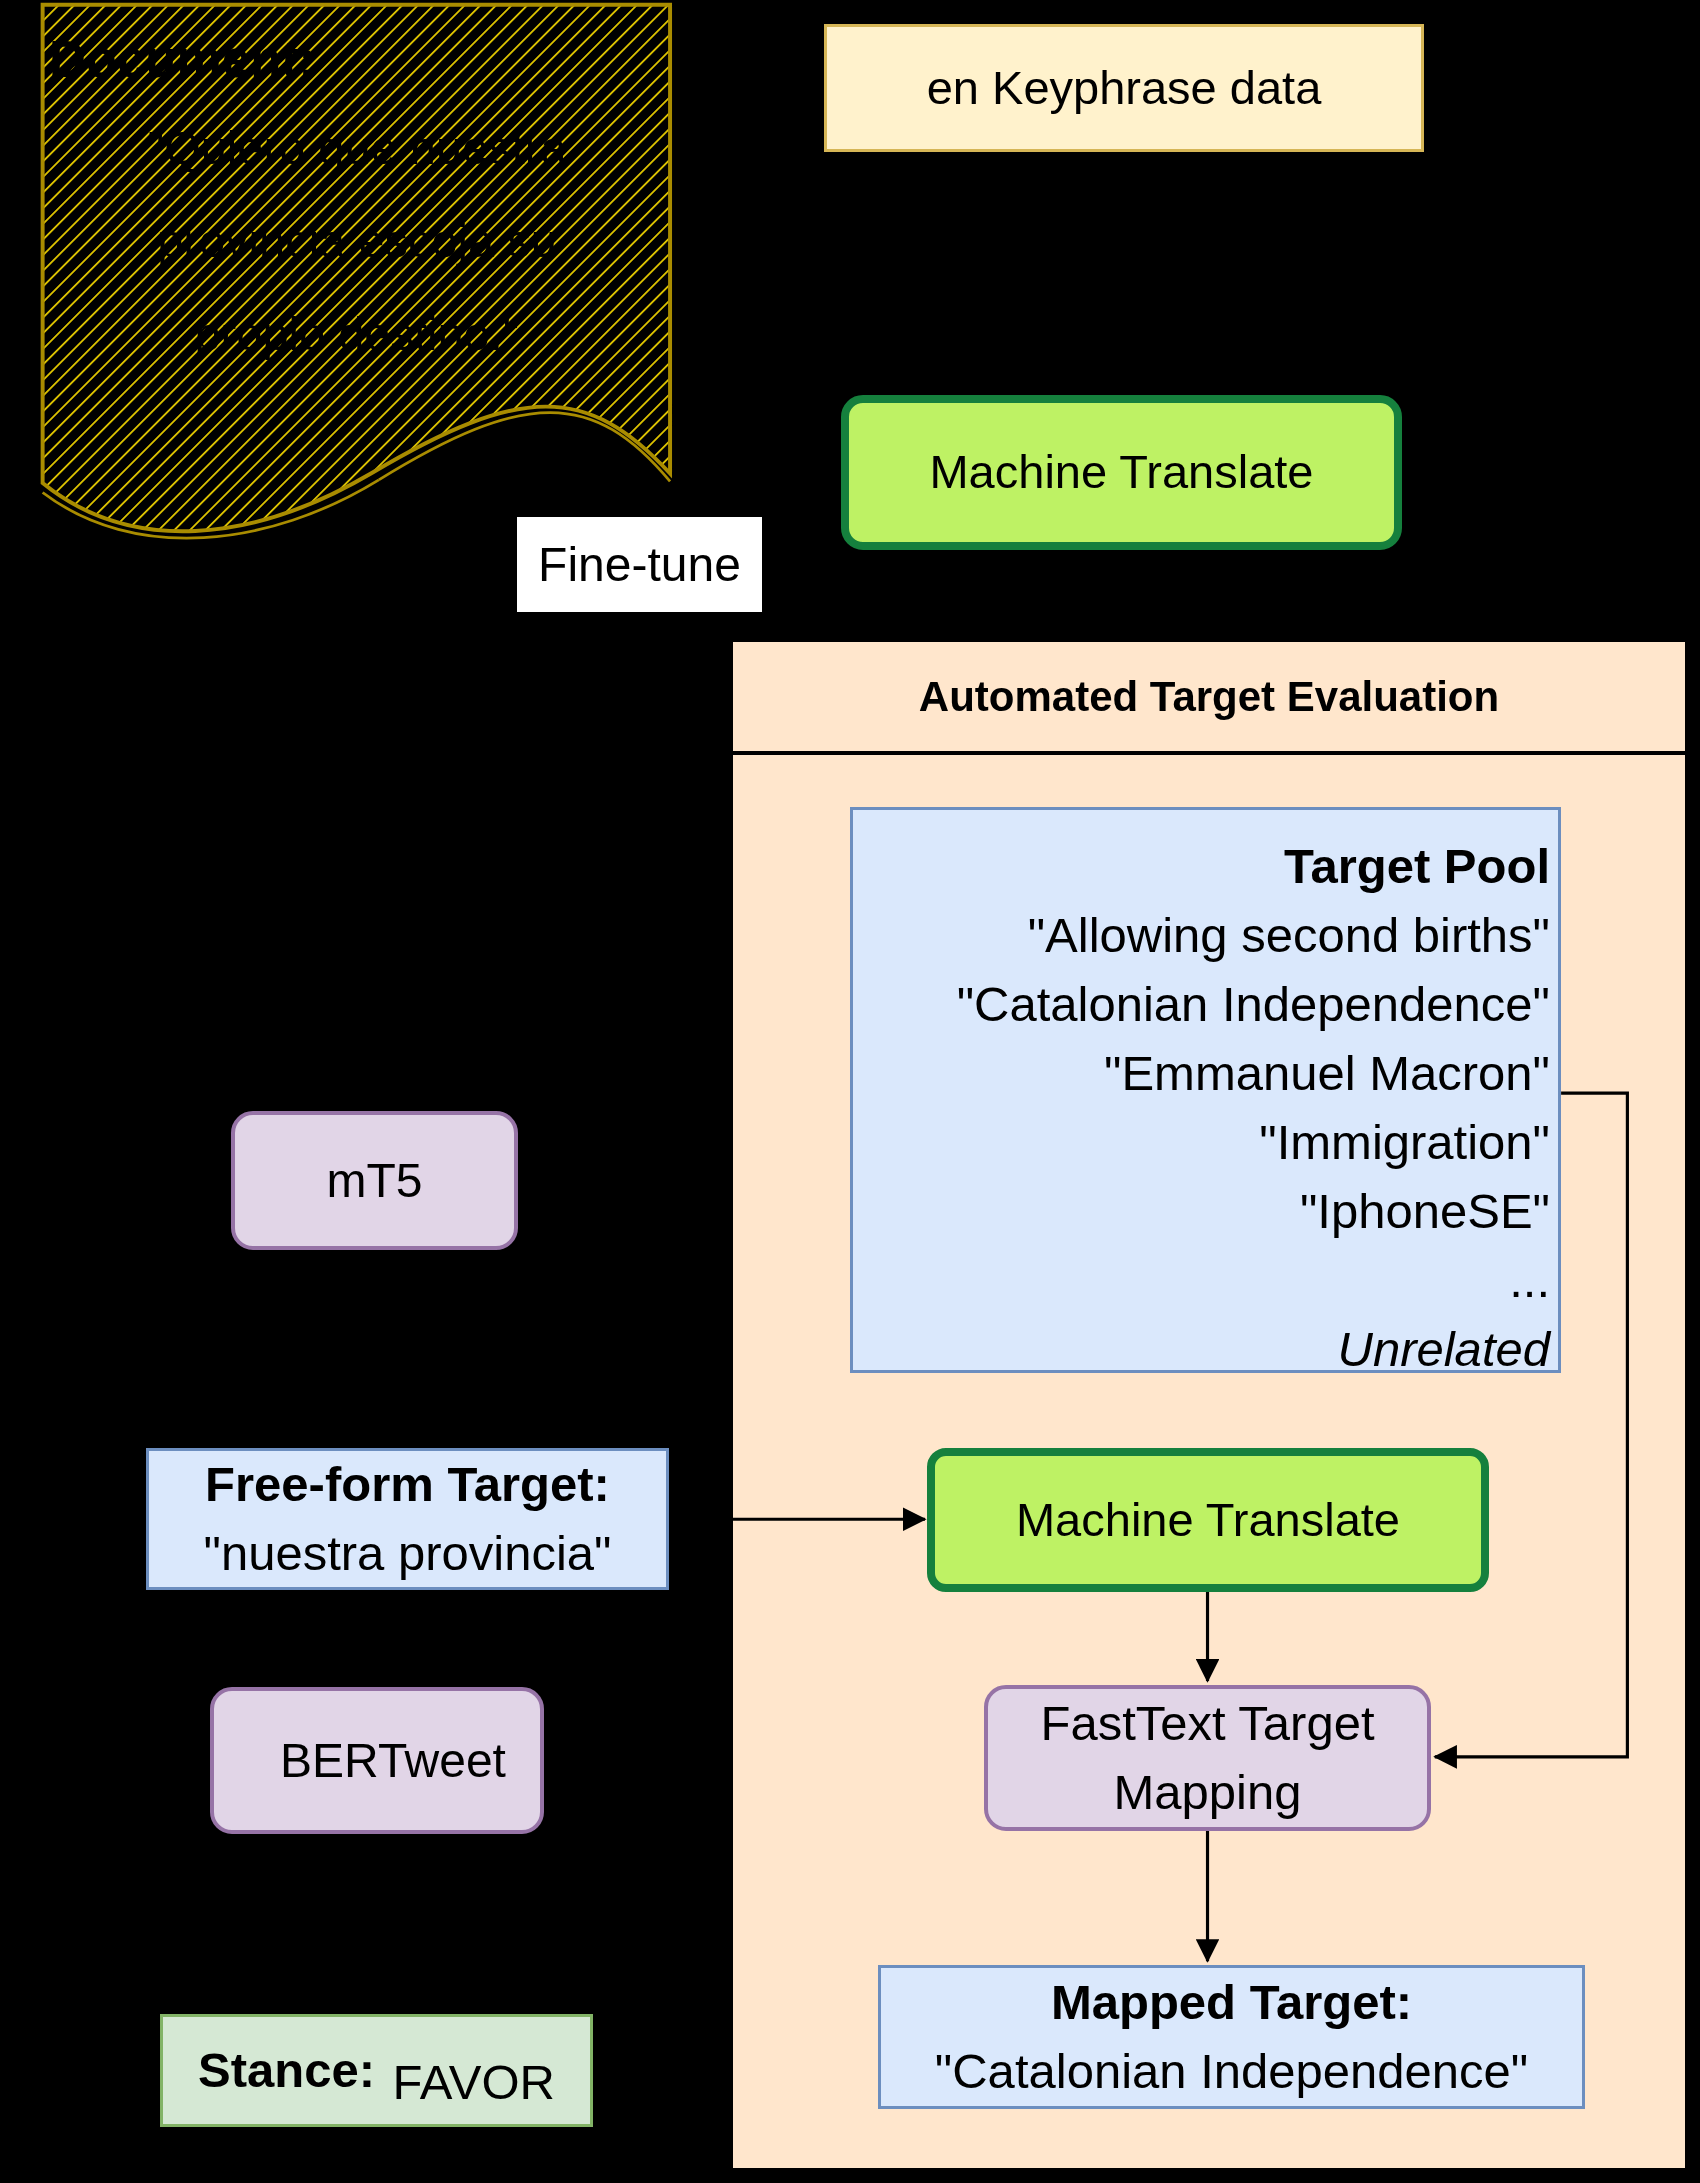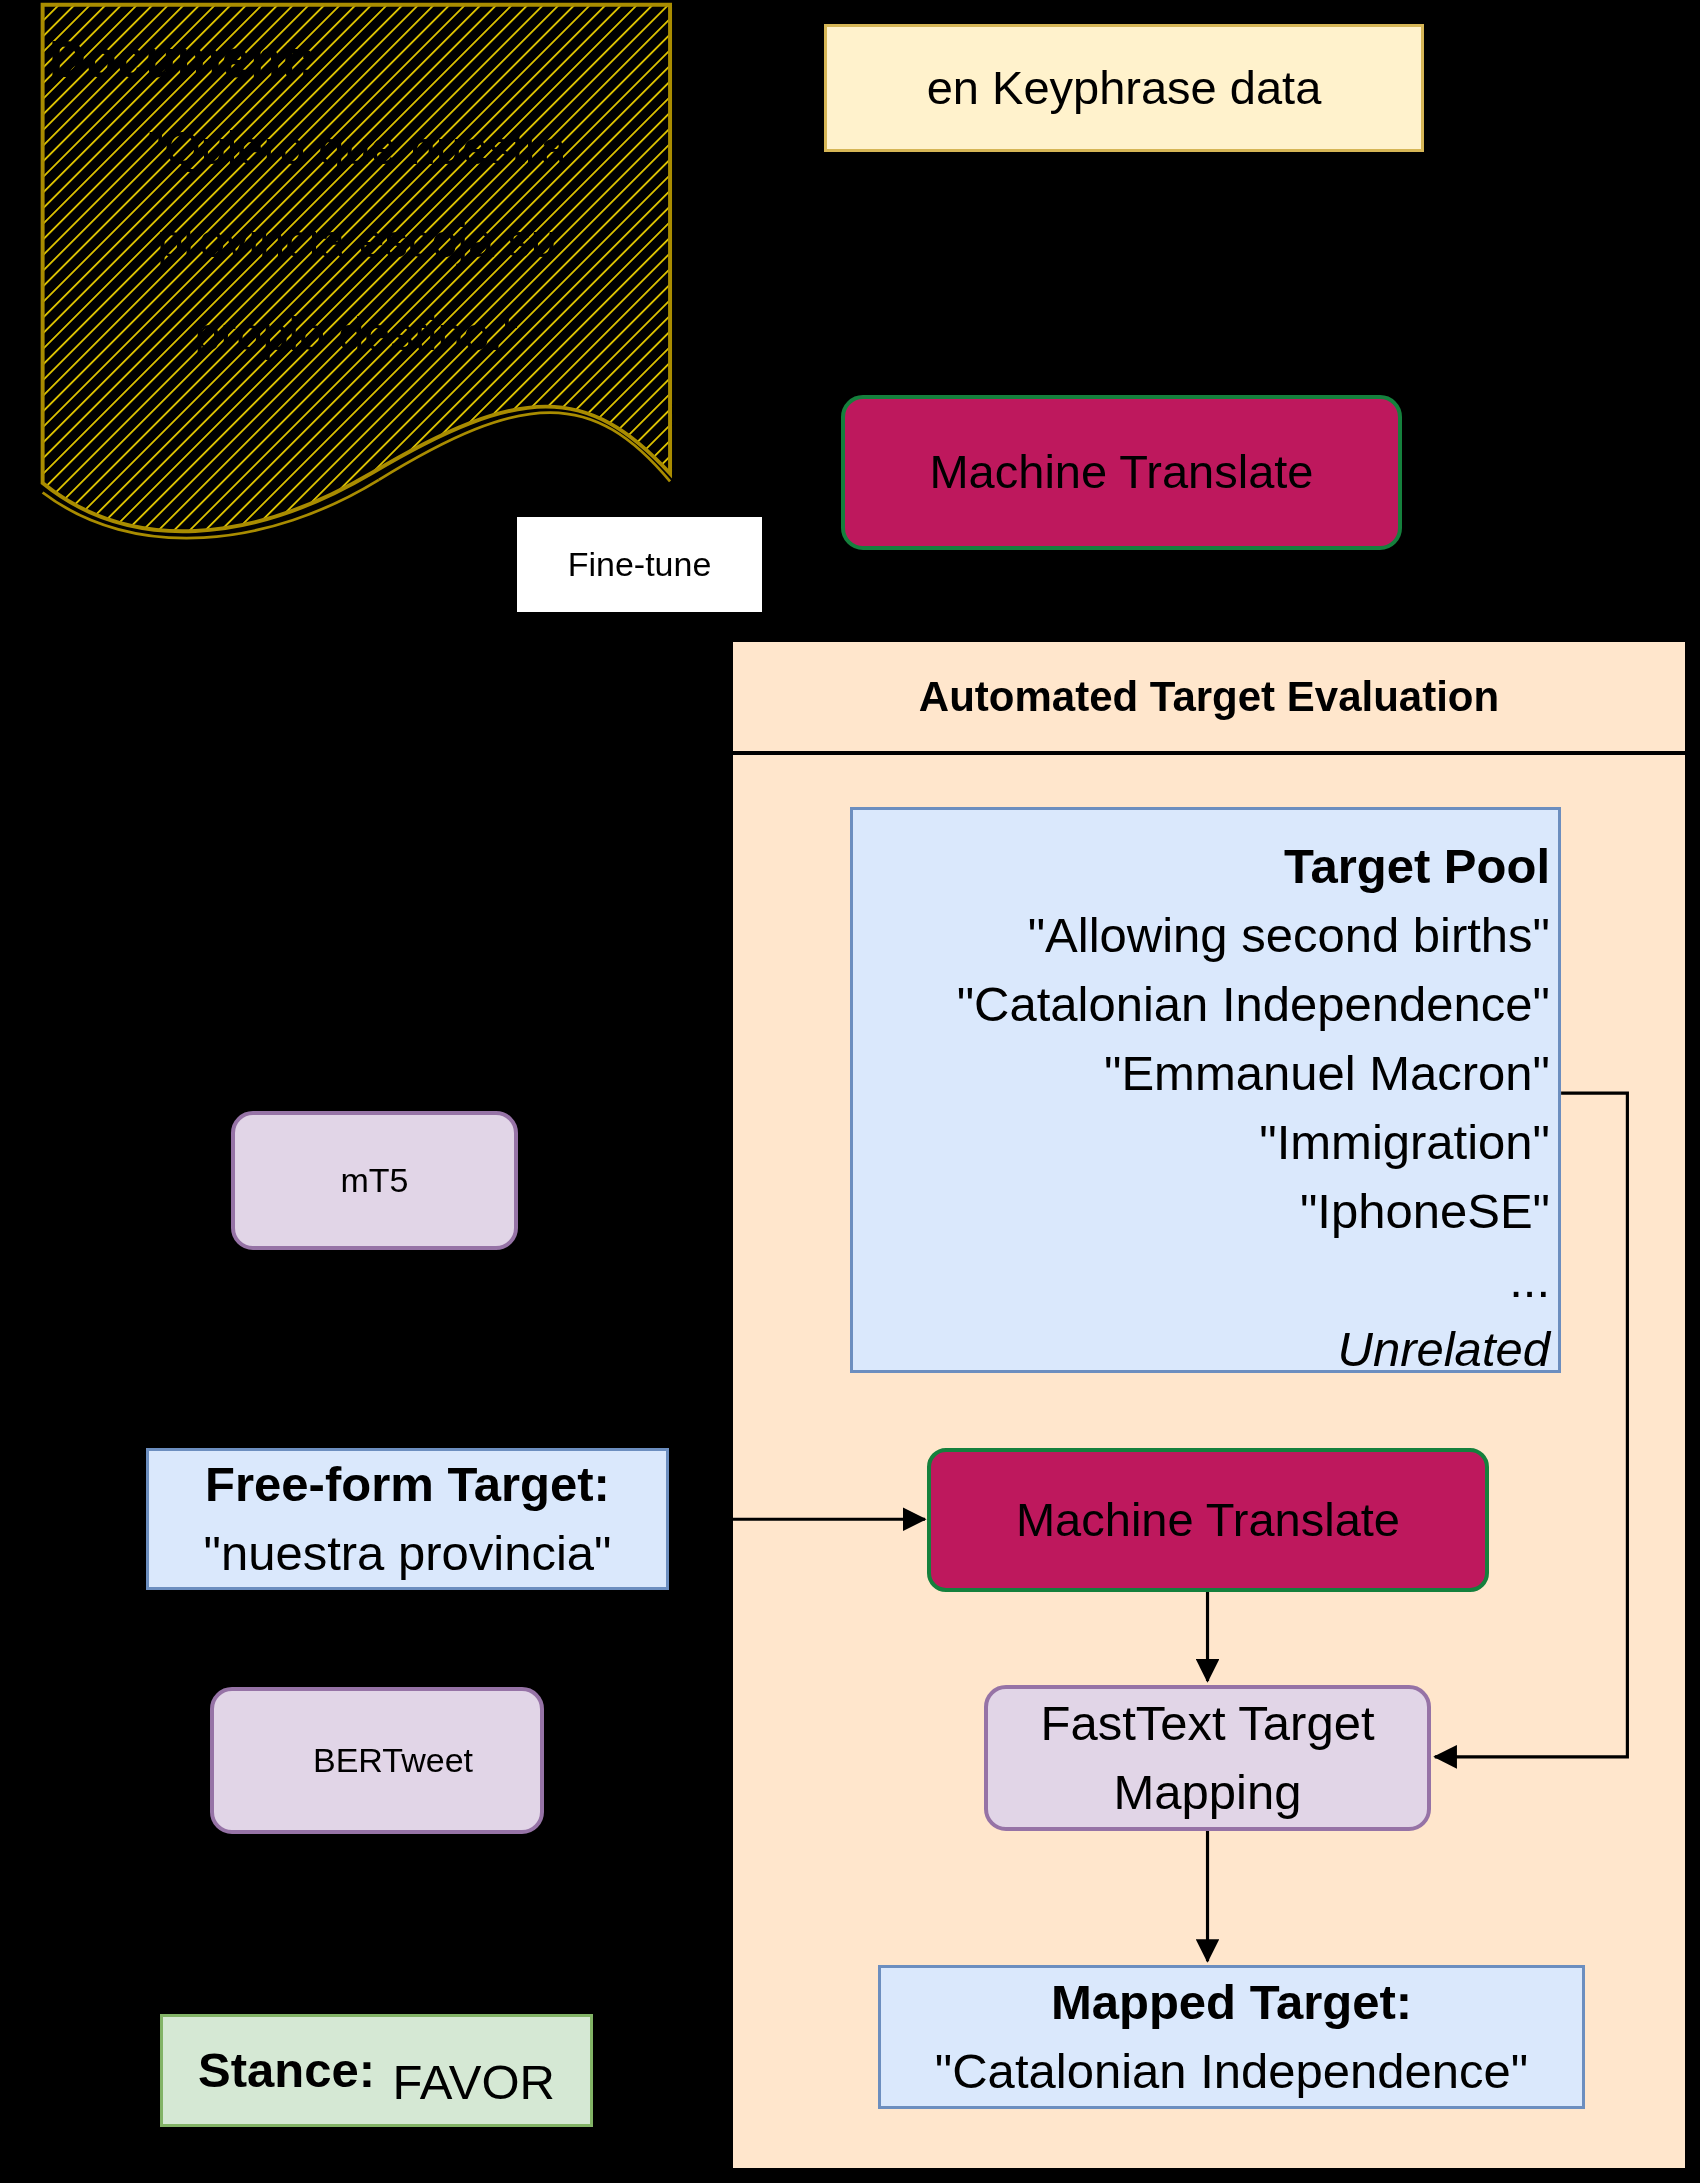--- a/index.html
+++ b/index.html
@@ -9,29 +9,29 @@
     background:#000;
     font-family:"Liberation Sans","DejaVu Sans",sans-serif;
     color:#000;
     overflow:hidden;
   }
   .layer{position:absolute;left:0;top:0;width:1700px;height:2183px;}
   .z1{z-index:1}.z2{z-index:2}
   .box{position:absolute;display:flex;align-items:center;justify-content:center;
        text-align:center;box-sizing:border-box;z-index:3;}
   .rounded{border-radius:22px;}
-  .teal{background:#be185d;border:4px solid #15803d;align-items:center;}
+  .teal{background:#bef264;border:8px solid #15803d;align-items:center;}
   .purple{background:#E1D5E7;border:4px solid #9673A6;}
   .blue{background:#DAE8FC;border:3.2px solid #6C8EBF;margin-left:24px;}
   .green{background:#D5E8D4;border:3.2px solid #82B366;}
   .yellow{background:#FFF2CC;border:3.2px solid #D6B656;}
   .white-label{background:#FFFFFF;}
   .t60{font-size:47px;line-height:1.2;}
   .t62{font-size:49px;line-height:69px;}
-  .t58{font-size:34px;line-height:1.2;}
+  .t58{font-size:48px;line-height:1.2;}
   .b{font-weight:bold;}
   .i{font-style:italic;}
   
   #orange{
     position:absolute;left:729px;top:638px;width:960px;height:1534px;
     background:#FFE6CC;border:4.7px solid #000;box-sizing:border-box;z-index:1;
   }
   #orange-title{
     position:absolute;left:0;top:11px;width:100%;height:87px;
     display:flex;align-items:center;justify-content:center;

